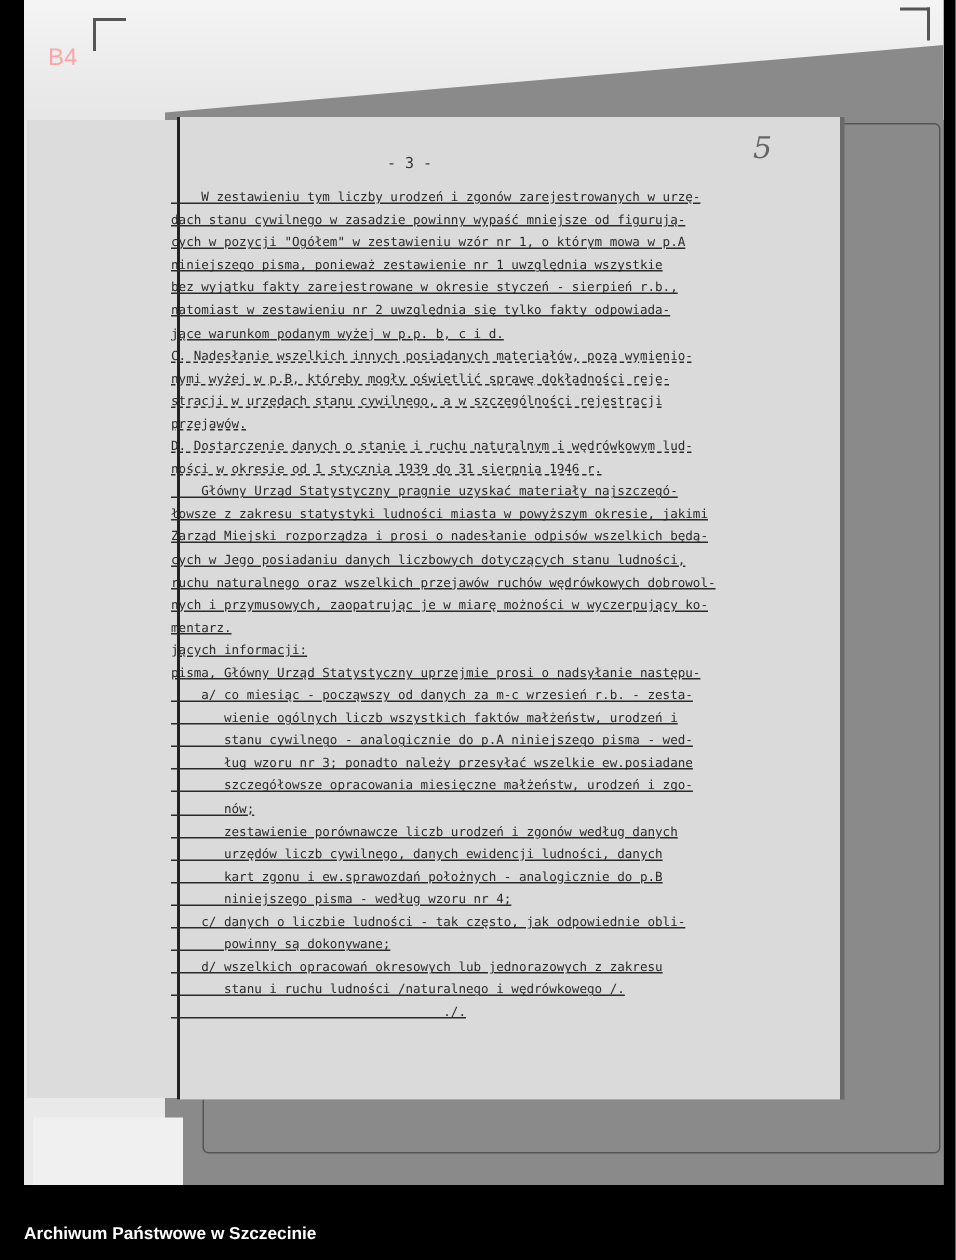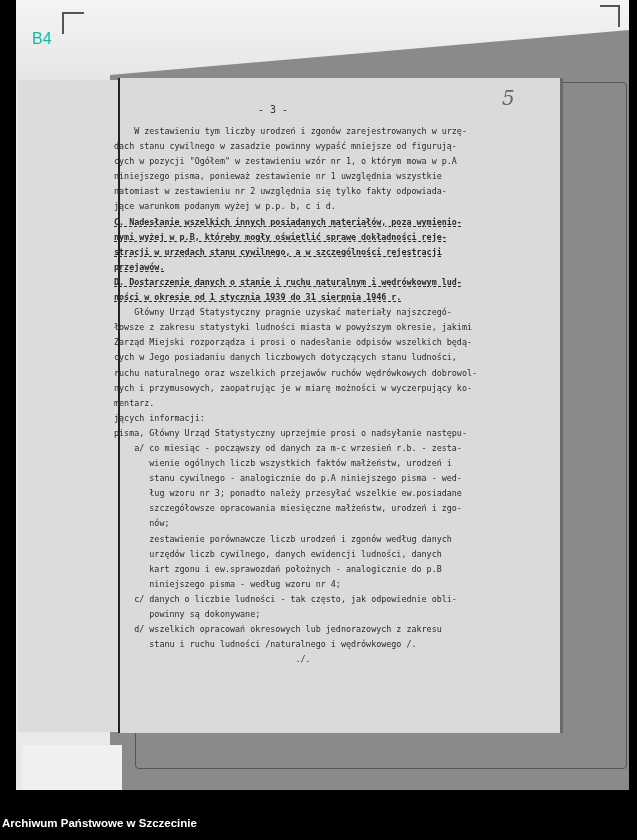--- a/index.html
+++ b/index.html
@@ -2,42 +2,42 @@
 <html><head>
 <meta charset="utf-8">
 <style>
   html, body { margin:0; padding:0; }
   body { width:637px; height:840px; background:#000; position:relative; overflow:hidden;
          font-family:"DejaVu Sans Mono", monospace; }
   .frame { position:absolute; left:16px; top:0; width:613px; height:790px; background:#e9e9e9; }
   .top-strip { position:absolute; left:16px; top:0; width:613px; height:80px;
                background:linear-gradient(#f4f4f4,#e6e6e6); }
   .ref { position:absolute; left:32px; top:30px; font-family:"Liberation Sans", sans-serif;
-         font-size:16px; color:#14b8a6; }
+         font-size:16px; color:#fca5a5; }
   .corner-l { position:absolute; left:62px; top:12px; width:20px; height:20px;
               border-left:2px solid #555; border-top:2px solid #555; }
   .corner-r { position:absolute; left:600px; top:5px; width:18px; height:20px;
               border-right:2px solid #555; border-top:2px solid #555; }
   .board { position:absolute; left:110px; top:30px; width:519px; height:760px; background:#8a8a8a;
            clip-path:polygon(0 45px, 100% 0, 100% 100%, 0 100%); }
   .board-inner { position:absolute; left:135px; top:82px; width:490px; height:685px;
                  border:1px solid #555; border-radius:4px; }
   .left-sheet { position:absolute; left:18px; top:80px; width:100px; height:652px; background:#dcdcdc;
                 border-right:2px solid #222; }
   .left-white { position:absolute; left:22px; top:745px; width:100px; height:45px; background:#f0f0f0; }
   .page { position:absolute; left:118px; top:78px; width:440px; height:655px; background:#dadada;
           border-left:2px solid #222; box-shadow:3px 0 0 #6a6a6a; }
   .pageno { position:absolute; left:258px; top:104px; font-size:10px; color:#333; }
   .hand5 { position:absolute; left:502px; top:86px; font-family:"DejaVu Serif", serif; font-style:italic;
            font-size:20px; color:#666; }
   .text { position:absolute; left:114px; top:124px; width:420px; font-size:8.4px; line-height:15.1px;
           color:#2a2a2a; }
-  .line { white-space:pre; height:15.1px; }
-  .u { text-decoration:underline dashed;font-weight:bold; }
-  .caption { position:absolute; left:2px; top:817px; font-family:"Liberation Sans", sans-serif;
+  .line { white-space:pre; height:15.1px;text-decoration:underline; }
+  .u { text-decoration:underline dashed; }
+  .caption { position:absolute; left:16px; top:817px; font-family:"Liberation Sans", sans-serif;
              font-weight:bold; font-size:11.5px; color:#fff; }
 </style>
 </head>
 <body>
 
 <div class="frame"></div>
 <div class="top-strip"></div>
 <div class="ref">B4</div>
 <div class="corner-l"></div>
 <div class="corner-r"></div>
@@ -47,20 +47,21 @@
 <div class="left-white"></div>
 <div class="page"></div>
 <div class="pageno">- 3 -</div>
 <div class="hand5">5</div>
 
 <div class="text" id="body-text">
     <div class="line">    W zestawieniu tym liczby urodzeń i zgonów zarejestrowanych w urzę-</div>
     <div class="line">dach stanu cywilnego w zasadzie powinny wypaść mniejsze od figurują-</div>
     <div class="line">cych w pozycji "Ogółem" w zestawieniu wzór nr 1, o którym mowa w p.A</div>
     <div class="line">niniejszego pisma, ponieważ zestawienie nr 1 uwzględnia wszystkie</div>
+    <div class="line">bez wyjątku fakty zarejestrowane w okresie styczeń - sierpień r.b.,</div>
     <div class="line">natomiast w zestawieniu nr 2 uwzględnia się tylko fakty odpowiada-</div>
     <div class="line">jące warunkom podanym wyżej w p.p. b, c i d.</div>
     <div class="line u">C. Nadesłanie wszelkich innych posiadanych materiałów, poza wymienio-</div>
     <div class="line u">nymi wyżej w p.B, któreby mogły oświetlić sprawę dokładności reje-</div>
     <div class="line u">stracji w urzędach stanu cywilnego, a w szczególności rejestracji</div>
     <div class="line u">przejawów.</div>
     <div class="line u">D. Dostarczenie danych o stanie i ruchu naturalnym i wędrówkowym lud-</div>
     <div class="line u">ności w okresie od 1 stycznia 1939 do 31 sierpnia 1946 r.</div>
     <div class="line">    Główny Urząd Statystyczny pragnie uzyskać materiały najszczegó-</div>
     <div class="line">łowsze z zakresu statystyki ludności miasta w powyższym okresie, jakimi</div>

